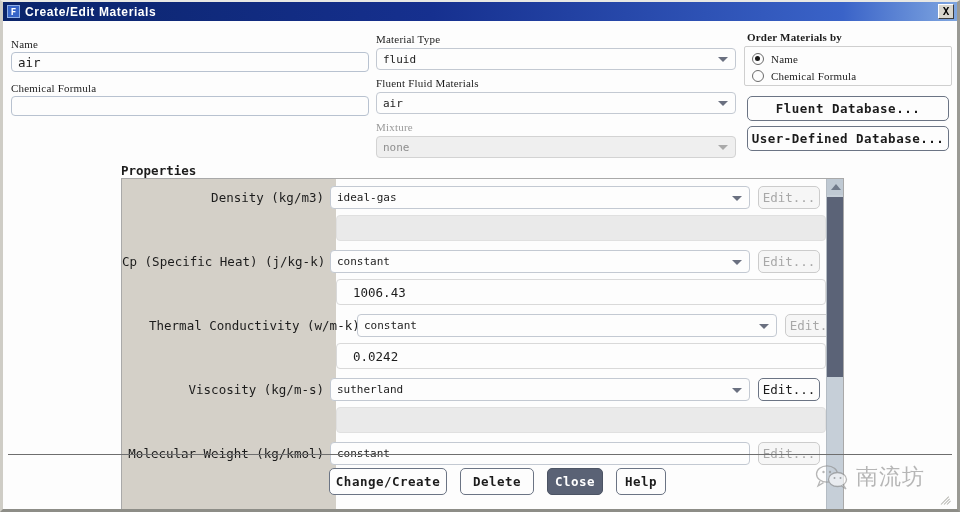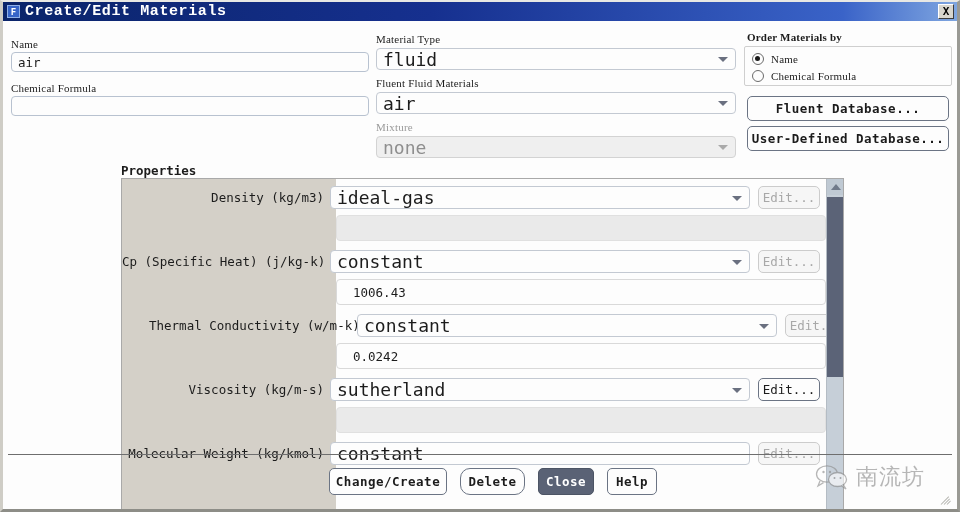--- a/index.html
+++ b/index.html
@@ -43,26 +43,26 @@
     font-size: 9px;
     line-height: 13px;
     text-align: center;
     font-weight: bold;
     font-family: "DejaVu Sans Mono", monospace;
     box-sizing: border-box;
     flex: 0 0 auto;
   }
   .title-text {
     color: #ffffff;
-    font-size: 15px;
+    font-size: 12px;
     font-weight: bold;
     letter-spacing: 0.6px;
     margin-left: 5px;
     white-space: nowrap;
-    font-family: Liberation Mono, monospace;
+    font-family: Liberation Sans, sans-serif;
   }
   .title-close {
     position: absolute;
     right: 3px; top: 2px;
     width: 16px; height: 15px;
     background: #d8d6ce;
     border-top: 1px solid #ffffff;
     border-left: 1px solid #ffffff;
     border-right: 1px solid #3c3c3c;
     border-bottom: 1px solid #3c3c3c;
@@ -103,21 +103,21 @@
 
   
   .combo {
     box-sizing: border-box;
     background: #fdfdfd;
     border: 1px solid #c3c9d2;
     border-radius: 4px;
     display: flex;
     align-items: center;
     position: relative;
-    font-size: 18px;
+    font-size: 11px;
     color: #1c1c1c;
     font-family: "DejaVu Sans Mono", "Liberation Mono", monospace;
     padding: 0 6px;
     overflow: hidden;
     white-space: nowrap;
     cursor: pointer;
   }
   .combo.disabled {
     background: #efefef;
     border-color: #d3d3d3;
@@ -480,21 +480,21 @@
         <div class="sb-thumb"></div>
         <div class="sb-btn sb-down"></div>
       </div>
     </div>
   </div>
 
   <div class="sep" style="top:452px;"></div>
 
   <div class="btnbar" id="btnbar" style="left:326px; top:466px;">
       <div class="btn" style="width: 118px; height: 27px;">Change/Create</div>
-      <div class="btn" style="width: 65px; height: 27px; border-radius: 10px;">Delete</div>
+      <div class="btn" style="width: 74px; height: 27px;">Delete</div>
       <div class="btn primary" style="width: 56px; height: 27px;">Close</div>
       <div class="btn" style="width: 50px; height: 27px;">Help</div>
     </div>
 
   <div class="watermark" style="left:812px; top:460px;">
     <svg width="34" height="26" viewBox="0 0 34 26">
       <ellipse cx="12" cy="10" rx="10.5" ry="8.2" fill="none" stroke="#8c8c8c" stroke-width="1.3"></ellipse>
       <path d="M5 17 L3 22 L8.5 18.6" fill="none" stroke="#8c8c8c" stroke-width="1.3"></path>
       <circle cx="8.5" cy="8" r="1.2" fill="#8c8c8c"></circle>
       <circle cx="15" cy="8" r="1.2" fill="#8c8c8c"></circle>

